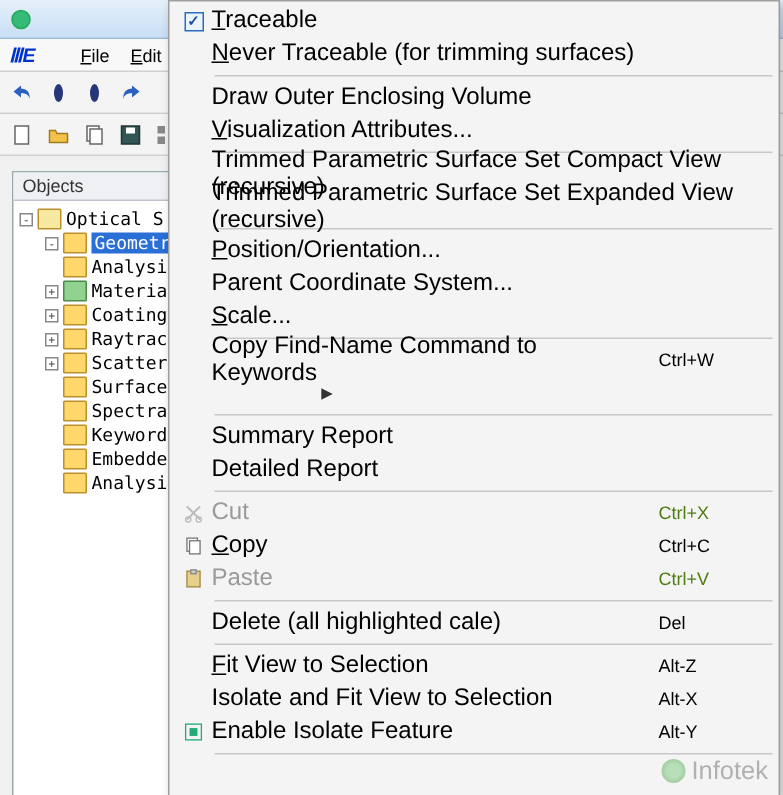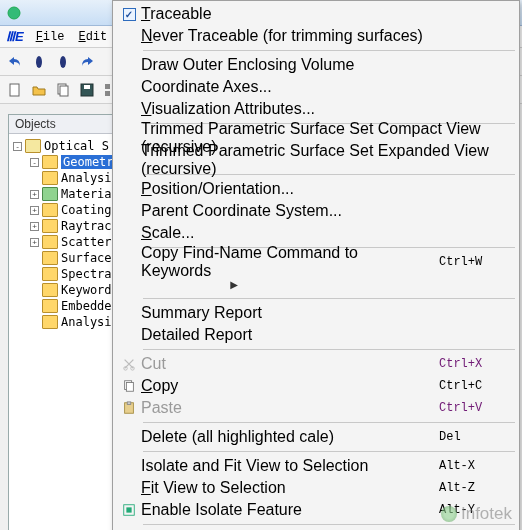--- a/index.html
+++ b/index.html
@@ -25,22 +25,22 @@
   .menubar {
     height: 22px;
     background: #f8f8f8;
     border-bottom: 1px solid #d0d0d0;
     display: flex;
     align-items: center;
     padding: 0 6px;
     gap: 2px;
     font-size: 12px;
   }
-  .fred-logo { color:#0033cc; font-weight:bold; font-style:italic; font-size:13px; margin-right:4px; }
-  .menuitem { padding: 2px 6px; font-family: Liberation Mono, monospace; }
+  .fred-logo { color:#0033cc; font-weight:bold; font-style:italic; font-size:13px; margin-right:22px; }
+  .menuitem { padding: 2px 6px; }
   .menuitem u { text-decoration: underline; }
   .toolbar {
     height: 28px;
     background: #f4f4f4;
     border-bottom: 1px solid #d0d0d0;
     display: flex;
     align-items: center;
     padding: 0 6px;
     gap: 6px;
   }
@@ -130,22 +130,22 @@
     width: 24px;
     display:flex; align-items:center; justify-content:center;
     flex-shrink:0;
   }
   .cm-label {
     flex: 1;
     color: #000;
     font-size: 16px;
   }
   .cm-label.disabled { color: #9a9a9a; }
-  .cm-shortcut { color: #000; font-size: 12px; margin-left: 26px; width:60px; text-align:left;font-family:Liberation Mono, monospace; }
-  .cm-shortcut.disabled { color:#701a75; }
+  .cm-shortcut { color: #000; font-size: 12px; margin-left: 10px; width:60px; text-align:left; }
+  .cm-shortcut.disabled { color:#4d7c0f; }
   .cm-arrow { width: 14px; text-align:center; color:#333; font-size:10px; }
   .cm-sep {
     height: 1px;
     background: #c8c8c8;
     margin: 3px 2px 3px 28px;
   }
   .chk {
     width:13px; height:13px;
     border:1px solid #2d6bbd;
     background:#eaf3ff;
@@ -327,25 +327,20 @@
   <div class="cm-row">
     <span class="cm-iconcol"></span>
     <span class="cm-label"><u>N</u>ever Traceable (for trimming surfaces)</span>
     <span class="cm-arrow"></span>
   </div>
   <div class="cm-sep"></div>
 
   <div class="cm-row">
     <span class="cm-iconcol"></span>
       <span class="cm-label">Draw Outer Enclosing Volume</span>
-      <span class="cm-arrow"></span>
-  </div>
-  <div class="cm-row">
-    <span class="cm-iconcol"></span>
-      <span class="cm-label">Coordinate Axes...</span>
       <span class="cm-arrow"></span>
   </div>
   <div class="cm-row">
     <span class="cm-iconcol"></span>
       <span class="cm-label"><u>V</u>isualization Attributes...</span>
       <span class="cm-arrow"></span>
   </div>
   <div class="cm-sep"></div>
 
   <div class="cm-row">
@@ -441,28 +436,28 @@
   <div class="cm-row">
     <span class="cm-iconcol"></span>
       <span class="cm-label">Delete (all highlighted cale)</span>
     <span class="cm-shortcut">Del</span>
       <span class="cm-arrow"></span>
   </div>
   <div class="cm-sep"></div>
 
   <div class="cm-row">
     <span class="cm-iconcol"></span>
+      <span class="cm-label"><u>F</u>it View to Selection</span>
+    <span class="cm-shortcut">Alt-Z</span>
+      <span class="cm-arrow"></span>
+  </div>
+  <div class="cm-row">
+    <span class="cm-iconcol"></span>
       <span class="cm-label">Isolate and Fit View to Selection</span>
     <span class="cm-shortcut">Alt-X</span>
-      <span class="cm-arrow"></span>
-  </div>
-  <div class="cm-row">
-    <span class="cm-iconcol"></span>
-      <span class="cm-label"><u>F</u>it View to Selection</span>
-    <span class="cm-shortcut">Alt-Z</span>
       <span class="cm-arrow"></span>
   </div>
   <div class="cm-row">
     <span class="cm-iconcol">
         <svg width="14" height="14" viewBox="0 0 16 16">
           <rect x="2" y="2" width="12" height="12" fill="none" stroke="#2a7"></rect>
           <rect x="5" y="5" width="6" height="6" fill="#2a7"></rect>
         </svg>
       </span>
     <span class="cm-label">Enable Isolate Feature</span>

